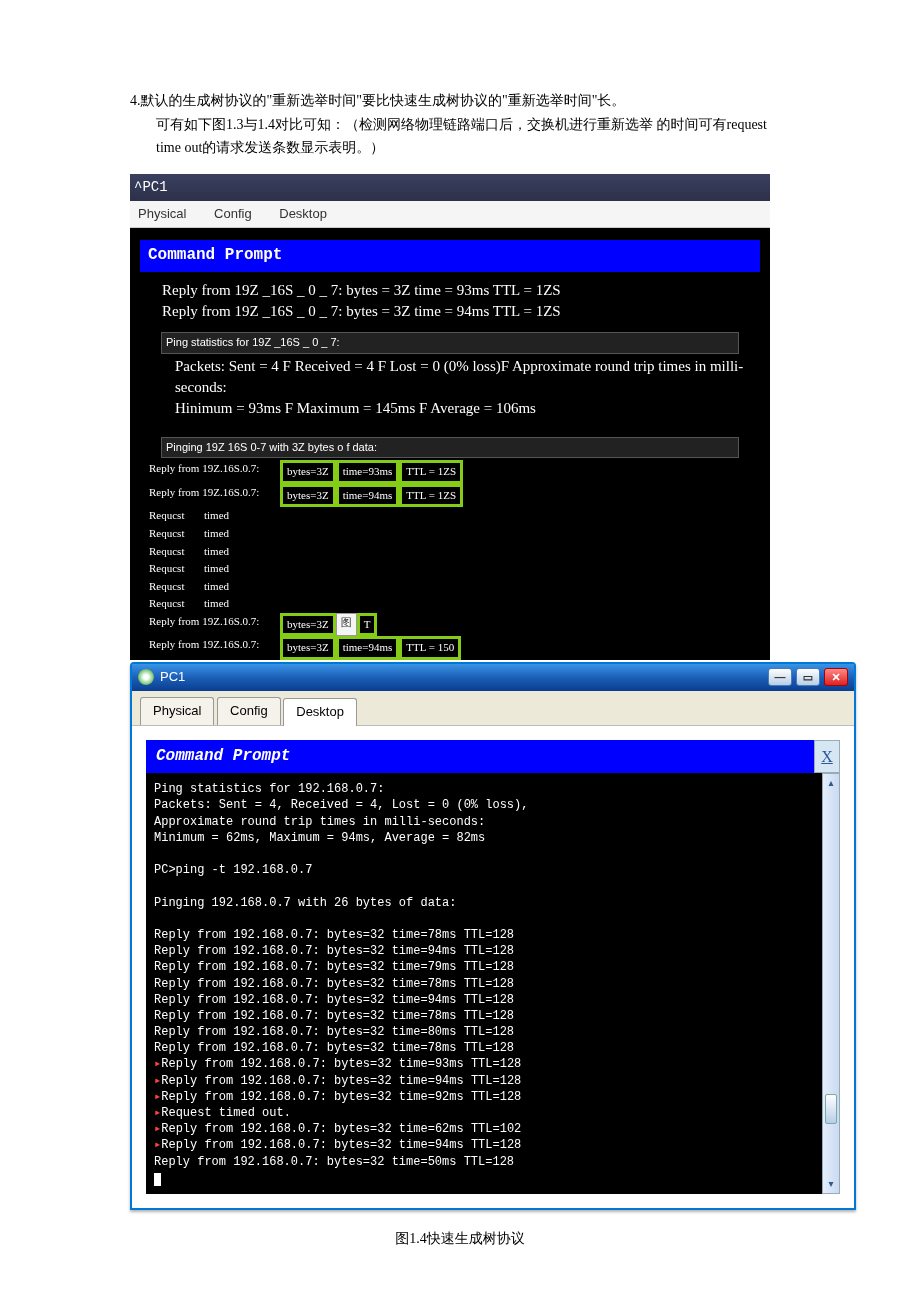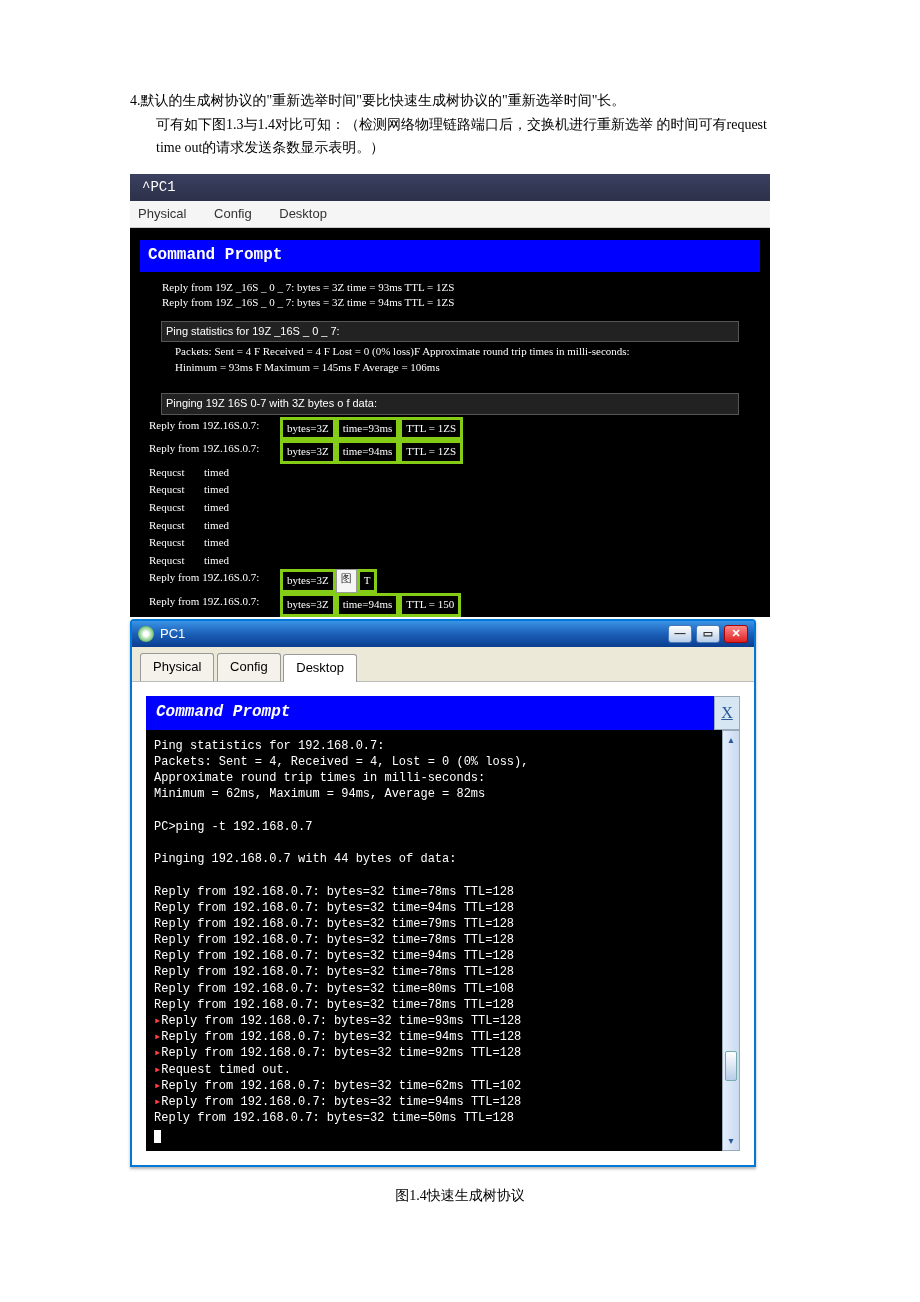--- a/index.html
+++ b/index.html
@@ -25,21 +25,21 @@
     .window1 {
       margin-top: 12px;
       width: 640px;
       background: #fff;
       font-family: "Arial", sans-serif;
     }
     .w1-titlebar {
       background: #3a3f5a;
       background: linear-gradient(#3a4060,#2c3048);
       color: #fff;
-      padding: 2px 12px;
+      padding: 2px 4px;
       font-family: "Courier New", monospace;
       font-size: 14px;
     }
     .w1-tabs {
       background: #f5f5f5;
       border-bottom: 1px solid #ccc;
       font-size: 13px;
       padding: 3px 8px;
     }
     .w1-tab {
@@ -56,21 +56,21 @@
       background: #0000ff;
       color: #fff;
       font-family: "Courier New", monospace;
       font-weight: bold;
       font-size: 16px;
       padding: 3px 8px;
       margin-bottom: 8px;
     }
     .w1-line {
       font-family: "Times New Roman", serif;
-      font-size: 11px;
+      font-size: 15px;
       color: #fff;
       padding: 0 5px;
       line-height: 1.4;
     }
     .w1-line.indent { padding-left: 22px; }
     .w1-row {
       display: flex;
       padding: 0 5px;
     }
     .w1-row .col {
@@ -89,21 +89,21 @@
     .w1-stat-bar{
       background:#222;
       border:1px solid #555;
       font-size:11px;
       padding:1px 4px;
       margin: 2px 21px;
     }
 
     
     .window2 {
-      width: 626px;
+      width: 726px;
       margin-top: 2px;
       border: 2px solid #0078d7;
       border-radius: 4px 4px 0 0;
       background: #ece9d8;
       font-family: "Tahoma","Arial",sans-serif;
       box-shadow: 0 2px 3px rgba(0,0,0,0.3);
     }
     .w2-titlebar {
       background: linear-gradient(#3a94e6,#1b5fb8,#0a3d8f);
       padding: 3px 6px;
@@ -309,29 +309,29 @@
     </div>
     <div class="w2-cmd-body-wrap">
       <div class="w2-cmd-body">
         <div>Ping statistics for 192.168.0.7:</div>
         <div>    Packets: Sent = 4, Received = 4, Lost = 0 (0% loss),</div>
         <div>Approximate round trip times in milli-seconds:</div>
         <div>    Minimum = 62ms, Maximum = 94ms, Average = 82ms</div>
         <div>&nbsp;</div>
         <div>PC&gt;ping -t 192.168.0.7</div>
         <div>&nbsp;</div>
-        <div>Pinging 192.168.0.7 with 44 bytes of data:</div>
+        <div>Pinging 192.168.0.7 with 26 bytes of data:</div>
         <div>&nbsp;</div>
         <div>Reply from 192.168.0.7: bytes=32 time=78ms TTL=128</div>
         <div>Reply from 192.168.0.7: bytes=32 time=94ms TTL=128</div>
         <div>Reply from 192.168.0.7: bytes=32 time=79ms TTL=128</div>
         <div>Reply from 192.168.0.7: bytes=32 time=78ms TTL=128</div>
         <div>Reply from 192.168.0.7: bytes=32 time=94ms TTL=128</div>
         <div>Reply from 192.168.0.7: bytes=32 time=78ms TTL=128</div>
-        <div>Reply from 192.168.0.7: bytes=32 time=80ms TTL=108</div>
+        <div>Reply from 192.168.0.7: bytes=32 time=80ms TTL=128</div>
         <div>Reply from 192.168.0.7: bytes=32 time=78ms TTL=128</div>
         <div><span class="red-mark">▸</span><span>Reply from 192.168.0.7: bytes=32 time=93ms TTL=128</span></div>
         <div><span class="red-mark">▸</span><span>Reply from 192.168.0.7: bytes=32 time=94ms TTL=128</span></div>
         <div><span class="red-mark">▸</span><span>Reply from 192.168.0.7: bytes=32 time=92ms TTL=128</span></div>
         <div><span class="red-mark">▸</span><span>Request timed out.</span></div>
         <div><span class="red-mark">▸</span><span>Reply from 192.168.0.7: bytes=32 time=62ms TTL=102</span></div>
         <div><span class="red-mark">▸</span><span>Reply from 192.168.0.7: bytes=32 time=94ms TTL=128</span></div>
         <div>Reply from 192.168.0.7: bytes=32 time=50ms TTL=128</div>
         <div><span class="cursor-block"></span></div>
       </div>

